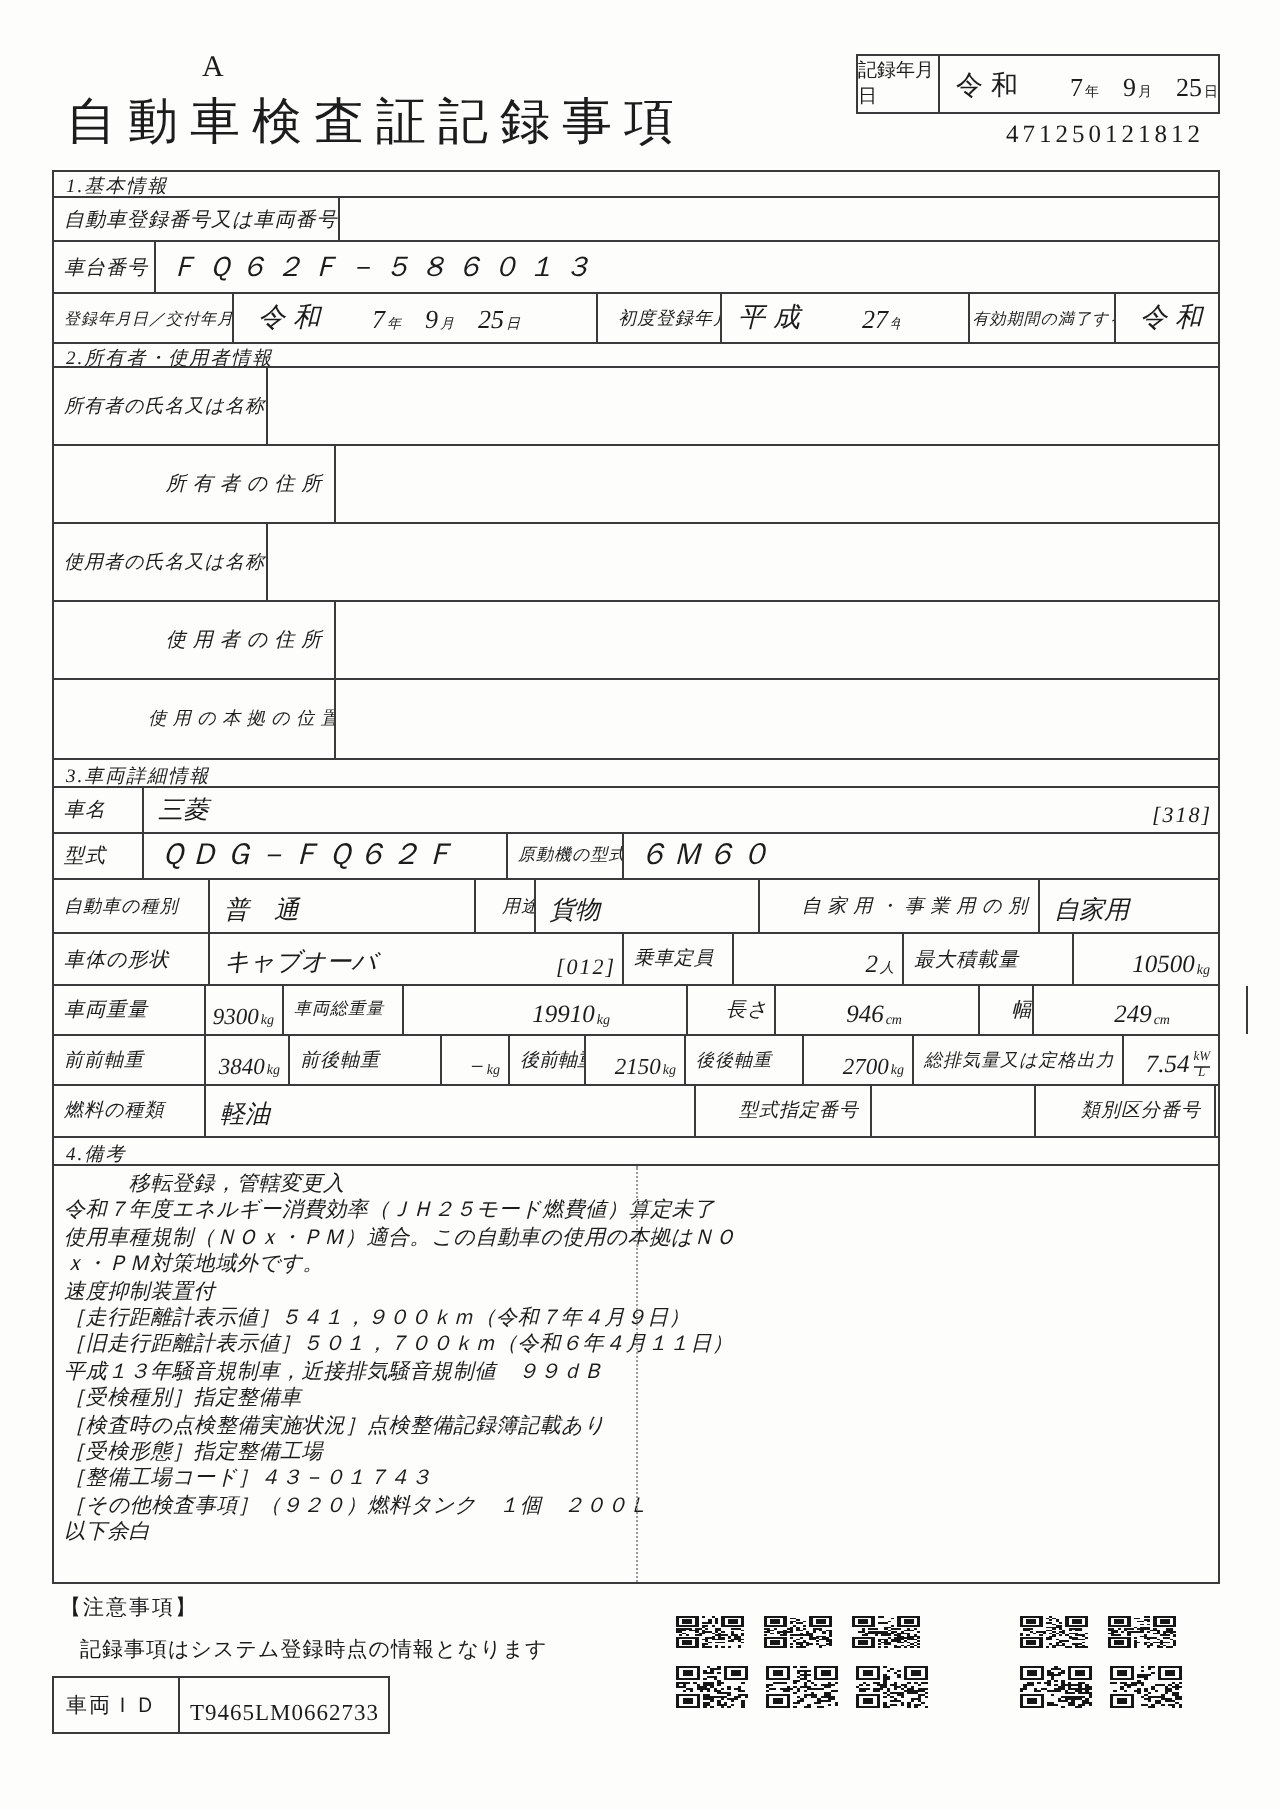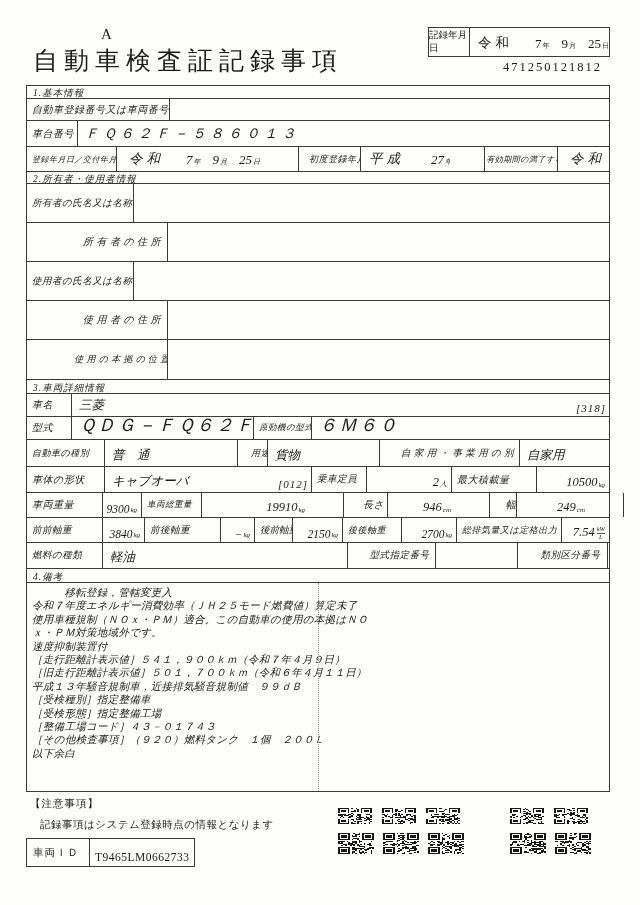--- a/index.html
+++ b/index.html
@@ -23,21 +23,21 @@
   .lb{display:flex;align-items:center;padding-left:5px;font-size:9.5px;letter-spacing:0.5px;white-space:nowrap;}
   .lb.cen{justify-content:center;padding-left:16px;margin-left:34px;}
   .v{display:flex;align-items:flex-end;padding:0 3px 2px 7px;font-size:12.5px;white-space:nowrap;}
   .vr{justify-content:flex-end;padding-right:4px;}
   .u{font-size:7px;margin:0 0 1px 1px;letter-spacing:0;}
   .f8{font-size:8px;}.f85{font-size:8.5px;}.f9{font-size:9px;}.f95{font-size:9.5px;text-align:right;}.f10{font-size:10px;}
   .date{display:flex;align-items:flex-end;padding-bottom:3px;font-size:13px;white-space:nowrap;}
   .date .era{margin:0 10px 0 12px;letter-spacing:4px;font-size:13.5px;}
   .date .num{margin-left:12px;}
   .chassis{font-size:14px;letter-spacing:4px;padding-bottom:3px;}
-  .model-v{font-size:18px;letter-spacing:2px;}
+  .model-v{font-size:15px;letter-spacing:2px;}
   .code{font-size:11px;letter-spacing:1px;}
   .stack{display:inline-flex;flex-direction:column;font-size:6.5px;line-height:6.5px;margin:0 0 0 2px;text-align:center;}
   .stack .top{border-bottom:0.5px solid #555;}
   
   .rem{position:relative;height:209px;box-sizing:border-box;padding:3px 0 0 5px;}
   .rem-line{font-size:10.5px;line-height:13.4px;letter-spacing:0.3px;white-space:pre;}
   .rem-divider{position:absolute;left:291px;top:0;bottom:0;border-left:1px dotted #999;}
   
   .notice-title{position:absolute;left:30px;top:797px;font-size:10.5px;letter-spacing:1px;text-align:center;}
   .notice-text{position:absolute;left:40px;top:818px;font-size:10.5px;letter-spacing:0.5px;}
@@ -242,20 +242,21 @@
       <div>
         <div class="rem-line">　　　移転登録，管轄変更入</div>
         <div class="rem-line">令和７年度エネルギー消費効率（ＪＨ２５モード燃費値）算定未了</div>
         <div class="rem-line">使用車種規制（ＮＯｘ・ＰＭ）適合。この自動車の使用の本拠はＮＯ</div>
         <div class="rem-line">ｘ・ＰＭ対策地域外です。</div>
         <div class="rem-line">速度抑制装置付</div>
         <div class="rem-line">［走行距離計表示値］５４１，９００ｋｍ（令和７年４月９日）</div>
         <div class="rem-line">［旧走行距離計表示値］５０１，７００ｋｍ（令和６年４月１１日）</div>
         <div class="rem-line">平成１３年騒音規制車，近接排気騒音規制値　９９ｄＢ</div>
         <div class="rem-line">［受検種別］指定整備車</div>
+        <div class="rem-line">［検査時の点検整備実施状況］点検整備記録簿記載あり</div>
         <div class="rem-line">［受検形態］指定整備工場</div>
         <div class="rem-line">［整備工場コード］４３－０１７４３</div>
         <div class="rem-line">［その他検査事項］（９２０）燃料タンク　１個　２００Ｌ</div>
         <div class="rem-line">以下余白</div>
       </div>
       <div class="rem-divider"></div>
     </div>
   </div>
 
   <div class="notice-title">【注意事項】</div>

